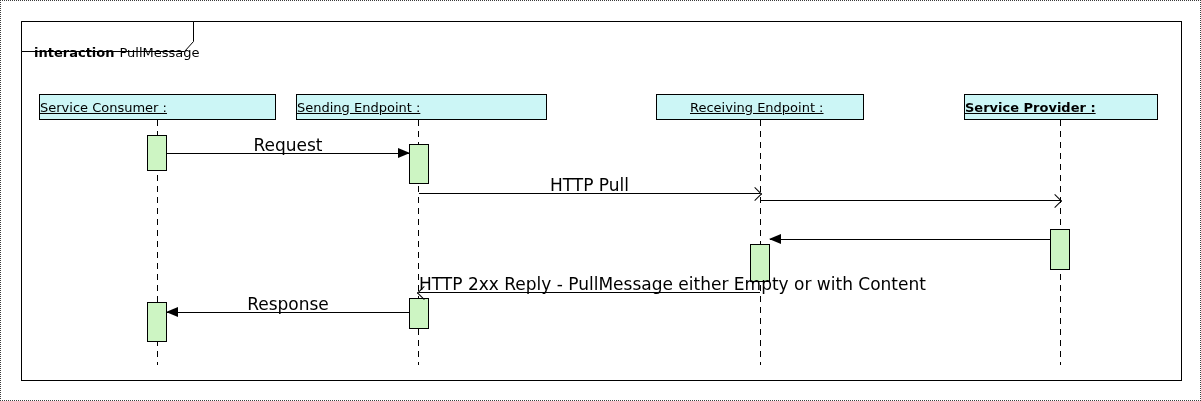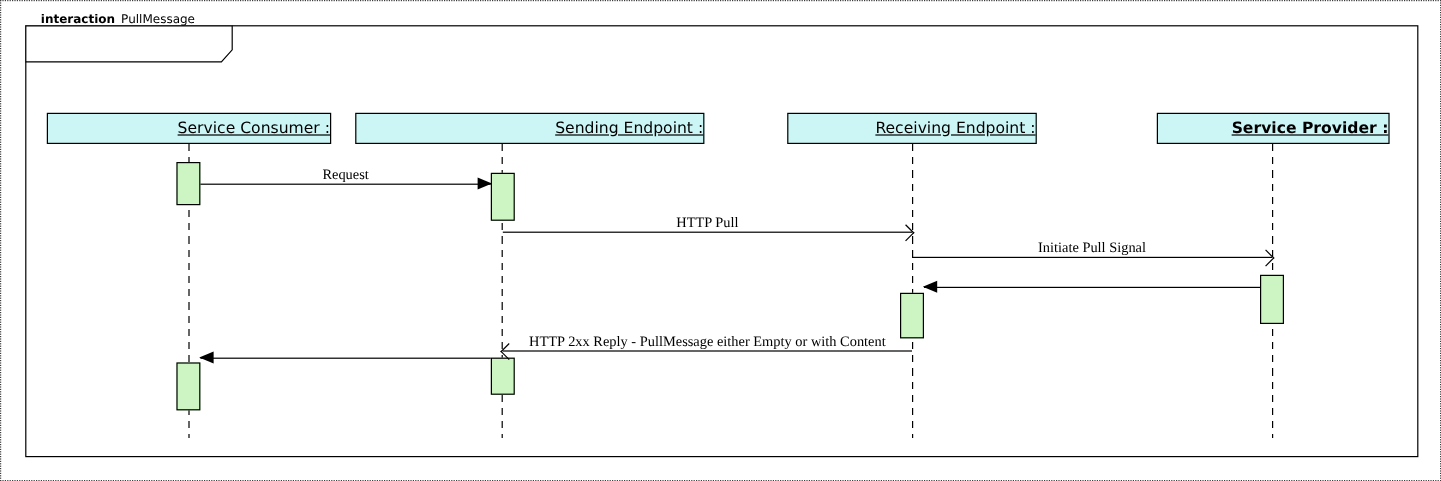--- a/index.html
+++ b/index.html
@@ -13,38 +13,38 @@
     overflow:hidden;
   }
   .frame{
     position:absolute;left:20px;top:20px;
     width:1159px;height:358px;
     border:1px solid var(--line,#000);
     background:transparent;
   }
   .pentagon-svg{position:absolute;left:20px;top:20px;}
   .frame-title{
-    position:absolute;left:33px;top:10px;
-    font-size:10px;color:#000;white-space:nowrap;
+    position:absolute;left:33px;top:44px;
+    font-size:13px;color:#000;white-space:nowrap;
   }
   .frame-title .kw{font-weight:bold;}
   .frame-title .nm{margin-left:5px;}
 
   .head-box{
     position:absolute;top:93px;height:26px;
     box-sizing:border-box;
     background:var(--header-fill,#ccf6f6);
     border:1px solid var(--line,#000);
-    display:flex;align-items:center;justify-content:flex-end;
+    display:flex;align-items:center;justify-content:flex-start;
     font-size:13px;color:#000;
     text-decoration:underline;
     white-space:nowrap;
   }
   .hb1{left:38px;width:237px;}
-  .hb2{left:295px;width:291px;text-decoration:underline;}
+  .hb2{left:295px;width:251px;text-decoration:underline;}
   .hb3{left:655px;width:208px;padding-left:33px;}
   .hb4{left:963px;width:194px;font-weight:bold;}
 
   .lifeline{
     position:absolute;top:119px;height:245px;width:1px;
     background:repeating-linear-gradient(to bottom,#000 0 6px,transparent 6px 11px);
   }
   .ll1{left:156px;} .ll2{left:417px;} .ll3{left:759px;} .ll4{left:1059px;}
 
   .act{
@@ -53,21 +53,21 @@
     background:var(--act-fill,#cdf5c3);
     border:1px solid var(--line,#000);
   }
   .a1{left:146px;top:134px;height:36px;}
   .a2{left:408px;top:143px;height:40px;}
   .a3{left:749px;top:243px;height:38px;}
   .a4{left:1049px;top:228px;height:41px;}
   .a5{left:408px;top:297px;height:31px;}
   .a6{left:146px;top:301px;height:40px;}
 
-  .msg{position:absolute;font-size:12px;color:#000;font-family:Liberation Serif, serif;}
+  .msg{position:absolute;font-size:17px;color:#000;}
   .msg .lbl{
     display:block;text-align:center;
     height:13px;line-height:13px;margin-bottom:1px;
     white-space:nowrap;overflow:visible;
   }
   .msg .line{position:relative;height:0;border-top:1px solid var(--line,#000);}
   .head-filled-r{
     position:absolute;right:-1px;top:-6px;width:0;height:0;
     border-left:12px solid var(--line,#000);
     border-top:5.5px solid transparent;border-bottom:5.5px solid transparent;
@@ -141,38 +141,38 @@
   </div>
 
   <div class="msg m2">
     <span class="lbl">HTTP Pull</span>
     <div class="line">
       <span class="head-open-r"></span>
     </div>
   </div>
 
   <div class="msg m3">
-    <span class="lbl">Initiate Pull Signal</span>
     <div class="line">
       <span class="head-open-r"></span>
     </div>
   </div>
 
   <div class="msg m4">
     <div class="line">
       <span class="head-filled-l"></span>
     </div>
   </div>
 
   <div class="msg m5">
     <span class="lbl">HTTP 2xx Reply - PullMessage either Empty or with Content</span>
     <div class="line">
       <span class="head-open-l"></span>
     </div>
   </div>
 
   <div class="msg m6">
+    <span class="lbl">Response</span>
     <div class="line">
       <span class="head-filled-l"></span>
     </div>
   </div>
 
 </div>
 
 </body></html>

